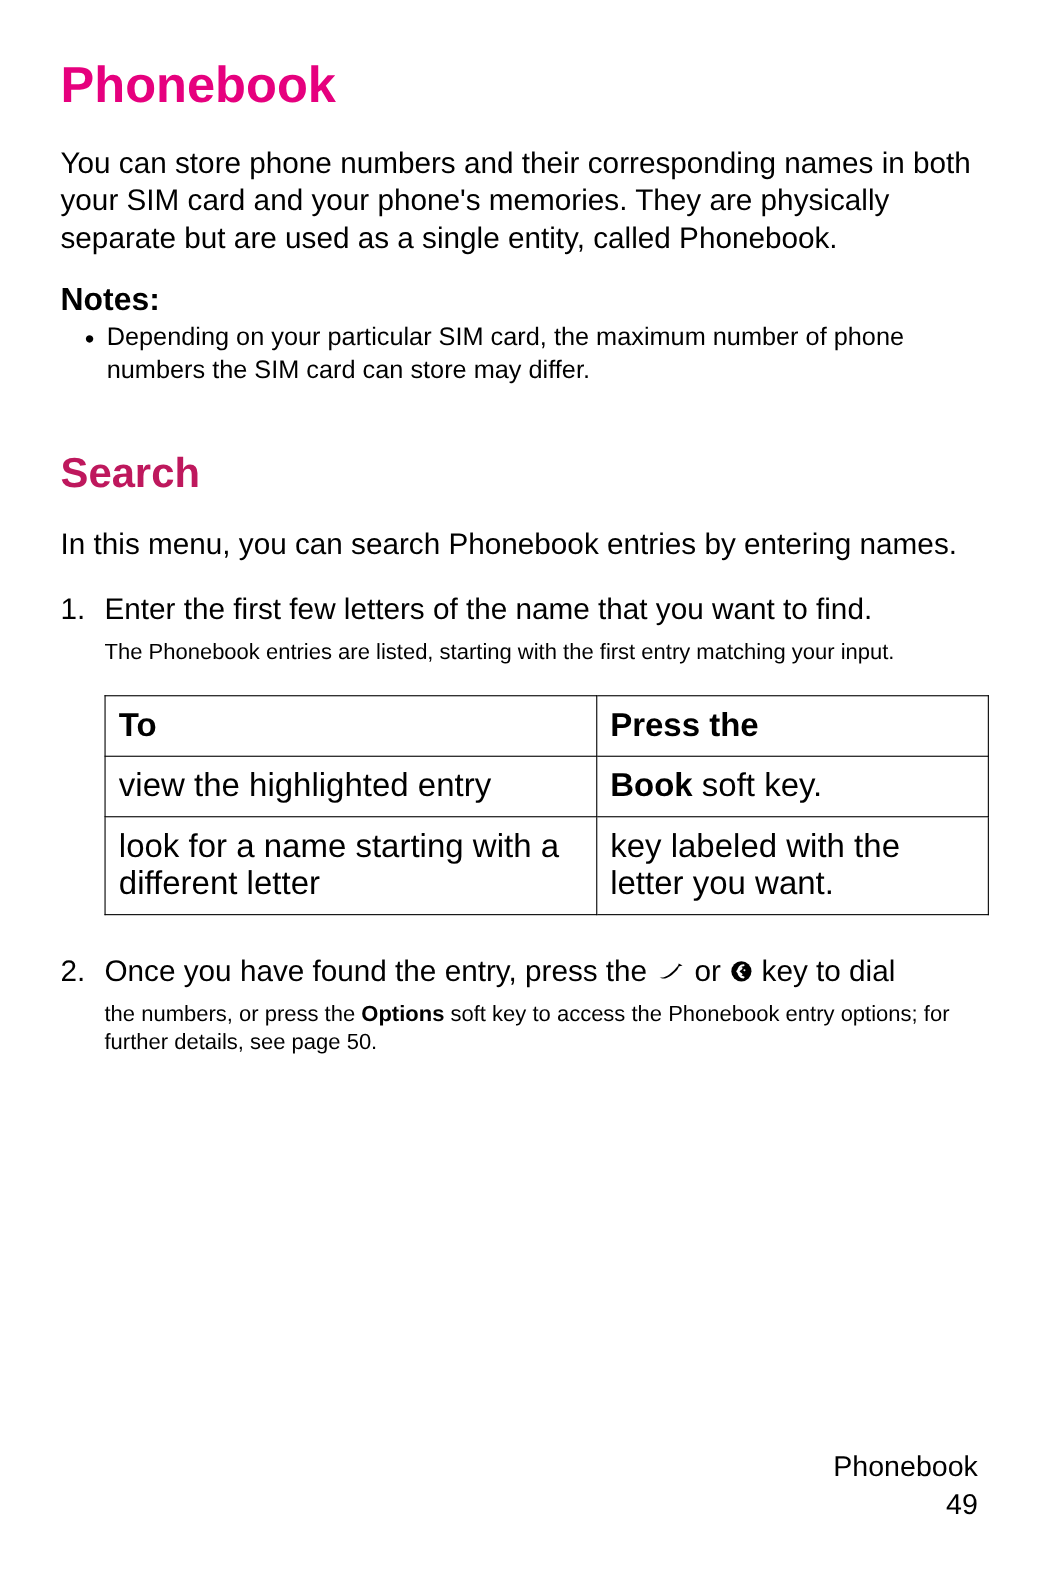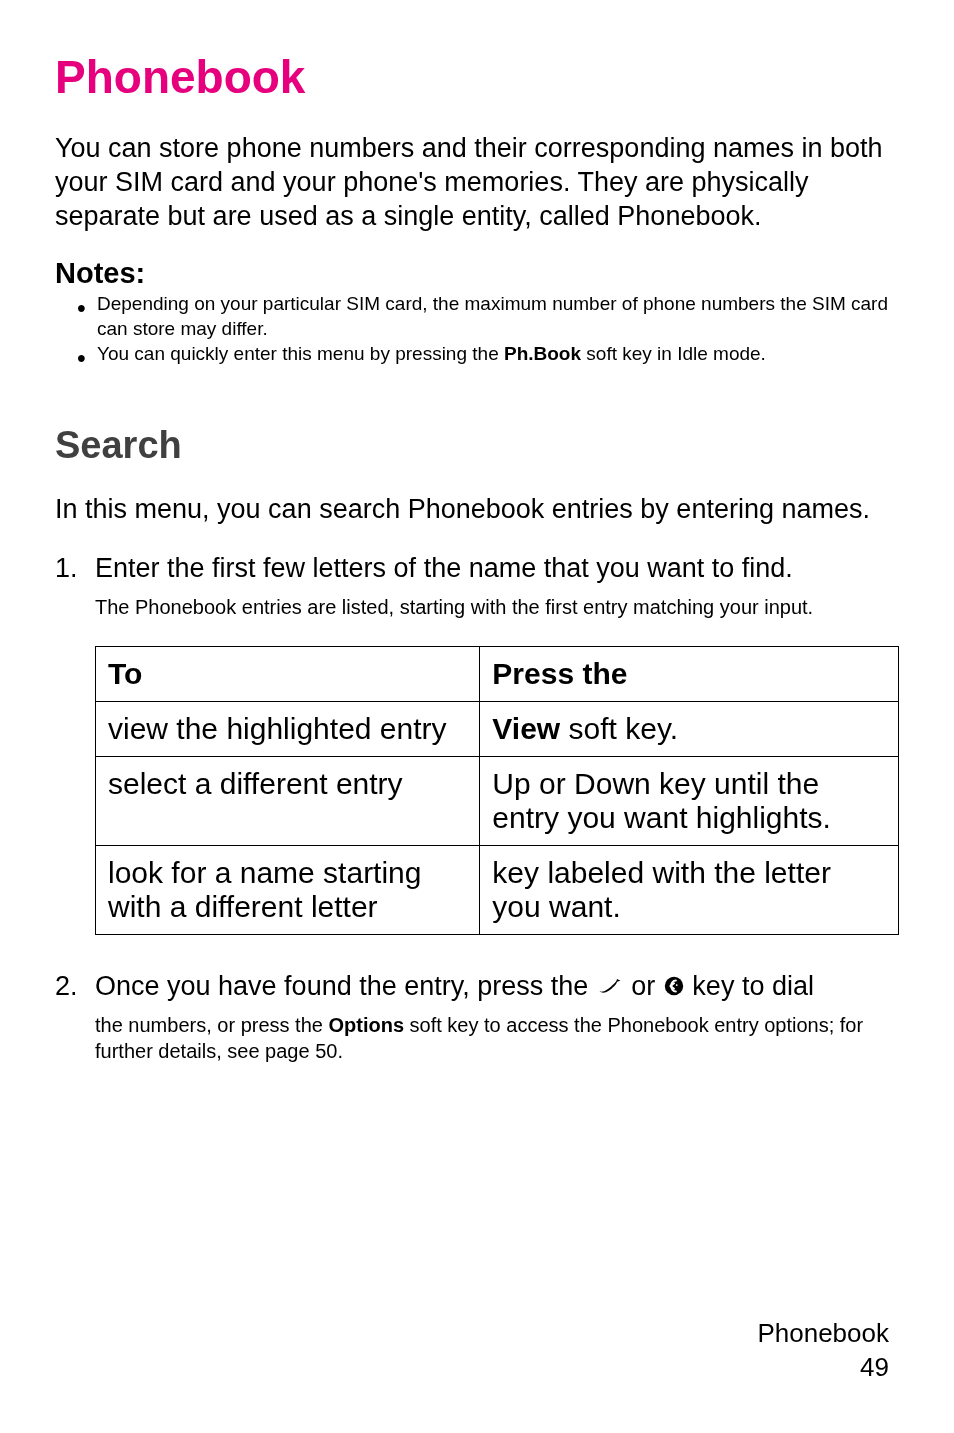--- a/index.html
+++ b/index.html
@@ -18,21 +18,21 @@
     }
     .h1 {
       font-size: 46px;
       font-weight: bold;
       color: #e6007e;
       margin-bottom: 28px;
     }
     .h2 {
       font-size: 38px;
       font-weight: bold;
-      color: #404040;
+      color: #be185d;
       margin-top: 58px;
       margin-bottom: 26px;
     }
     .para {
       font-size: 27px;
       line-height: 1.25;
       margin-bottom: 24px;
       margin-top: 12px;
     }
     .notes-label {
@@ -40,21 +40,21 @@
       font-weight: bold;
       margin-top: 6px;
     }
     .notes-list {
       list-style: none;
       padding-left: 22px;
       margin-top: 2px;
       margin-bottom: 0;
     }
     .notes-list li {
-      font-size: 19px;
+      font-size: 23px;
       line-height: 1.3;
       padding-left: 20px;
       position: relative;
     }
     .notes-list li::before {
       content: "•";
       position: absolute;
       left: 0;
       top: 0;
       font-size: 25px;
@@ -126,23 +126,20 @@
 
 <h1 class="h1">Phonebook</h1>
 
 <p class="para">You can store phone numbers and their corresponding names in both your SIM card and your phone's memories. They are physically separate but are used as a single entity, called Phonebook.</p>
 
 <p class="notes-label">Notes:</p>
 <ul class="notes-list">
   <li>
     <span>Depending on your particular SIM card, the maximum number of phone numbers the SIM card can store may differ.</span>
   </li>
-  <li>
-    <span>You can quickly enter this menu by pressing the </span><span class="bold">Ph.Book</span><span> soft key in Idle mode.</span>
-  </li>
 </ul>
 
 <h2 class="h2">Search</h2>
 
 <p class="para">In this menu, you can search Phonebook entries by entering names.</p>
 
 <ol class="step-list">
   <li>
     <span class="step-num">1.</span>
     <span>Enter the first few letters of the name that you want to find.</span>
@@ -152,26 +149,22 @@
 
 <table class="action-table">
   <tbody>
       <tr>
     <th>To</th>
     <th>Press the</th>
   </tr>
   <tr>
     <td>view the highlighted entry</td>
     <td>
-      <span class="cell-bold">View</span><span> soft key.</span>
+      <span class="cell-bold">Book</span><span> soft key.</span>
     </td>
-  </tr>
-  <tr>
-    <td>select a different entry</td>
-    <td>Up or Down key until the entry you want highlights.</td>
   </tr>
   <tr>
     <td>look for a name starting with a different letter</td>
     <td>key labeled with the letter you want.</td>
   </tr>
 </tbody>
   </table>
 
 <ol class="step-list">
   <li>

